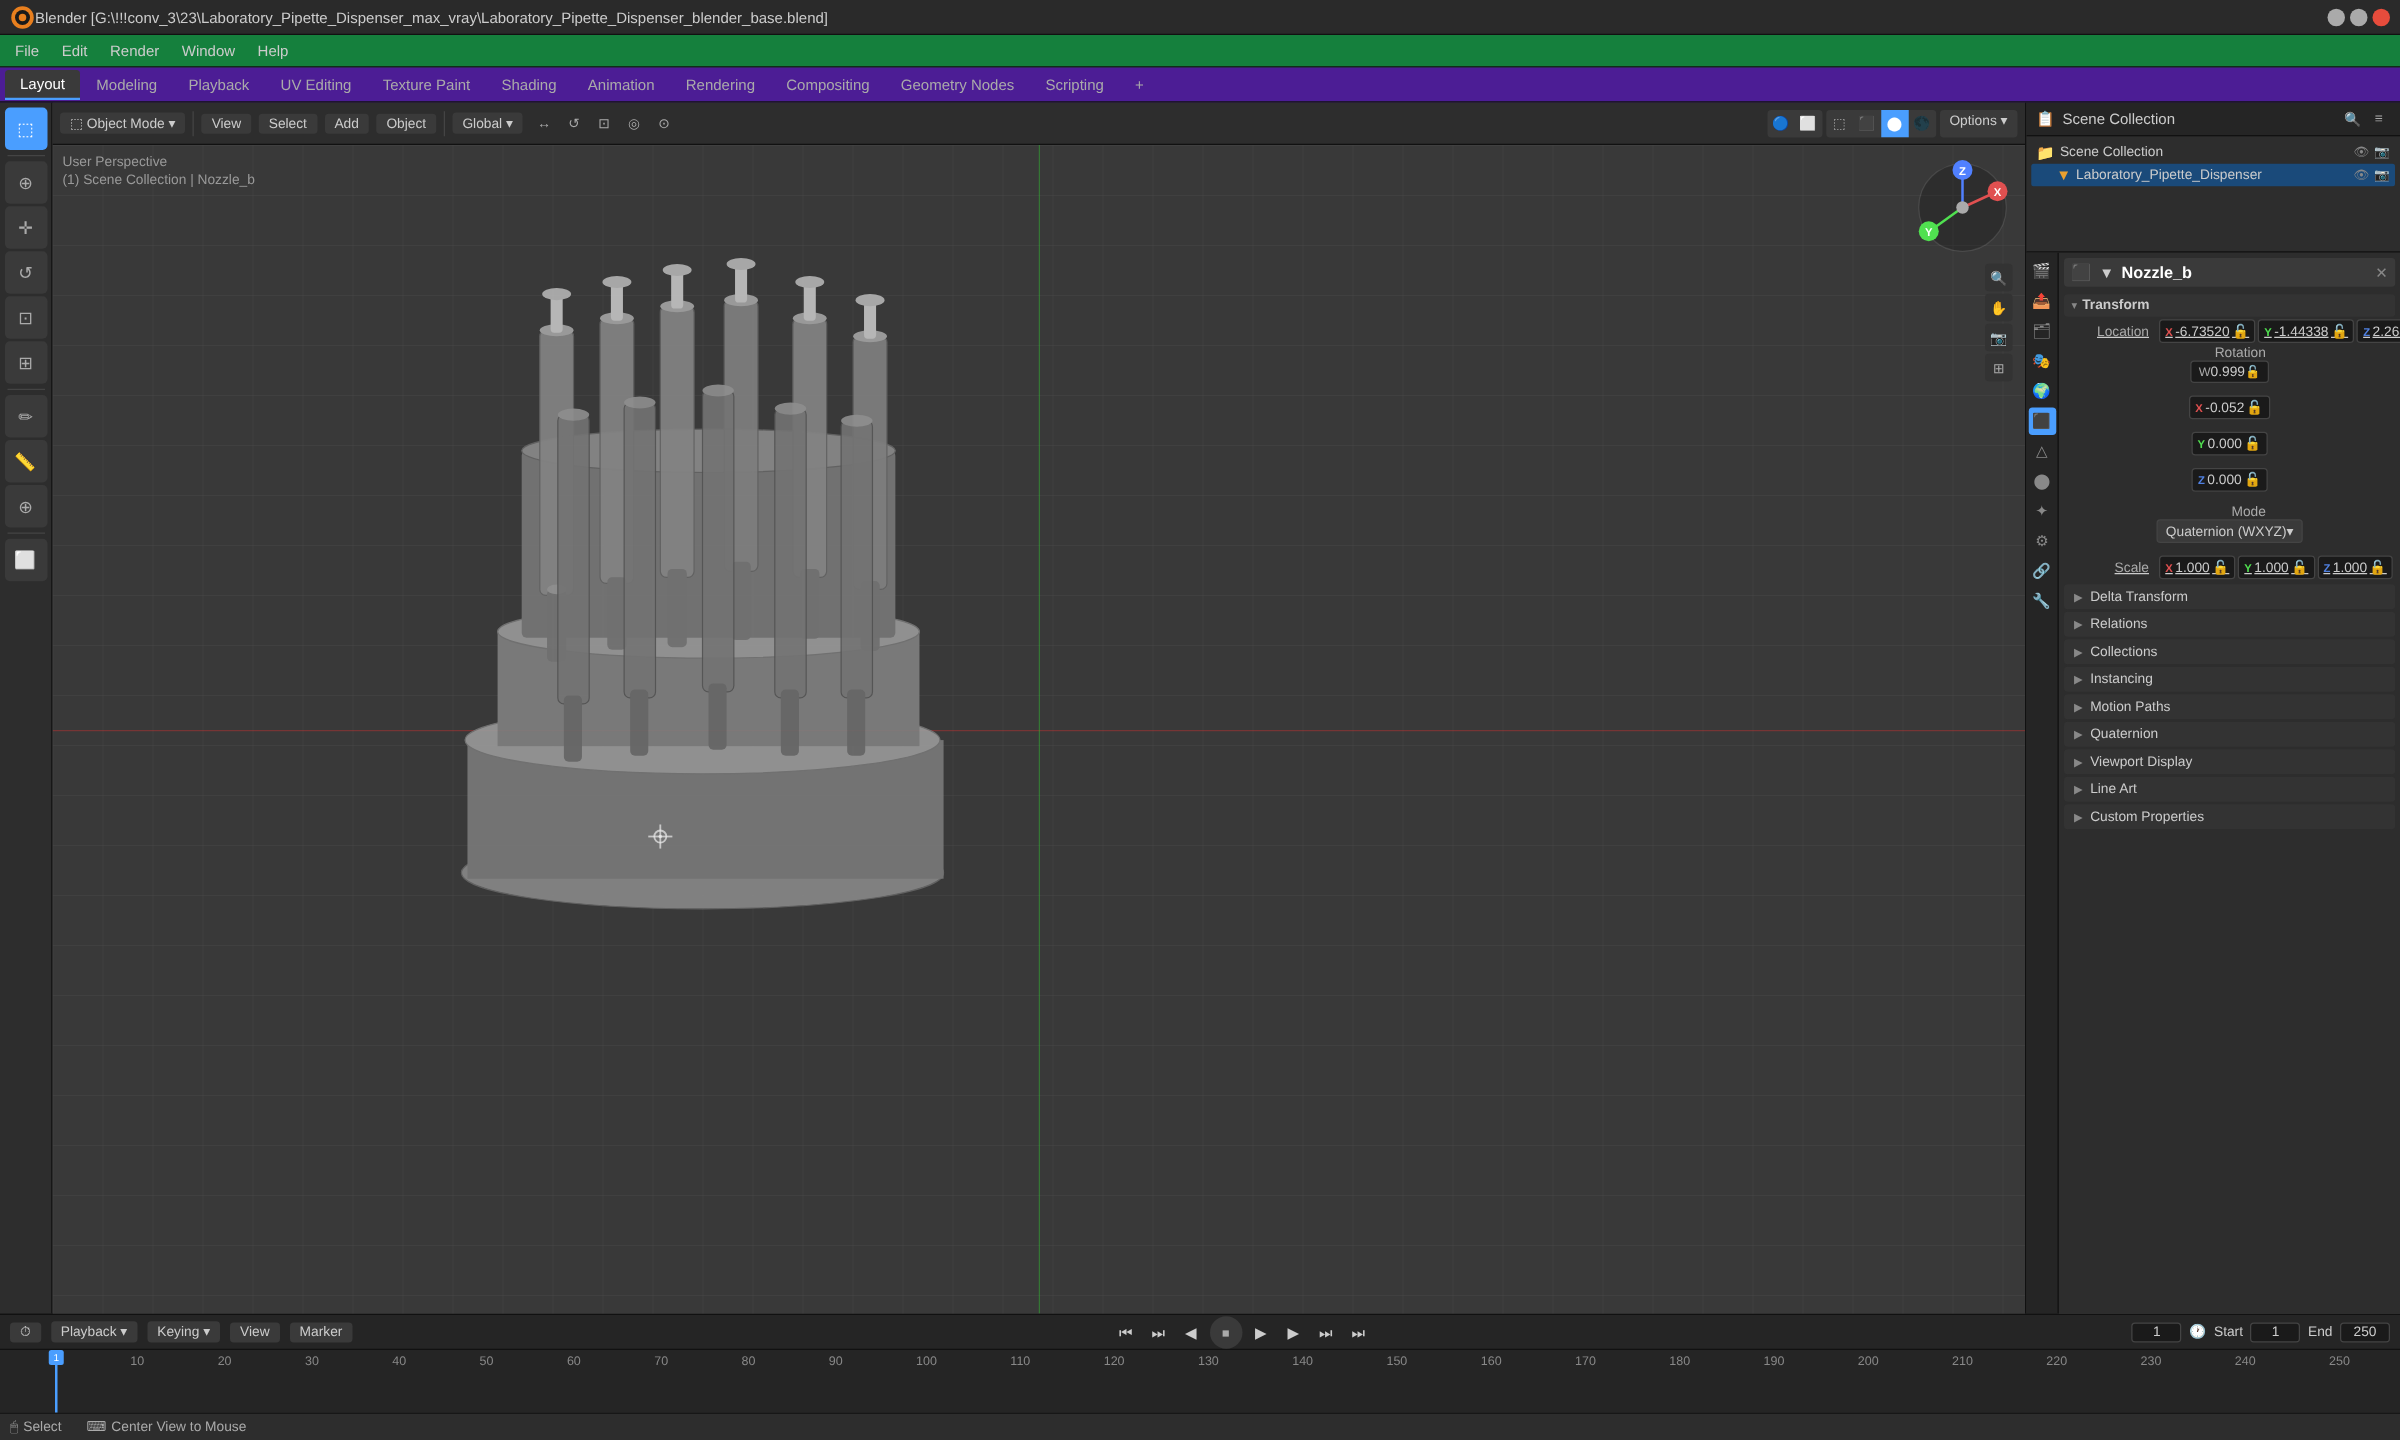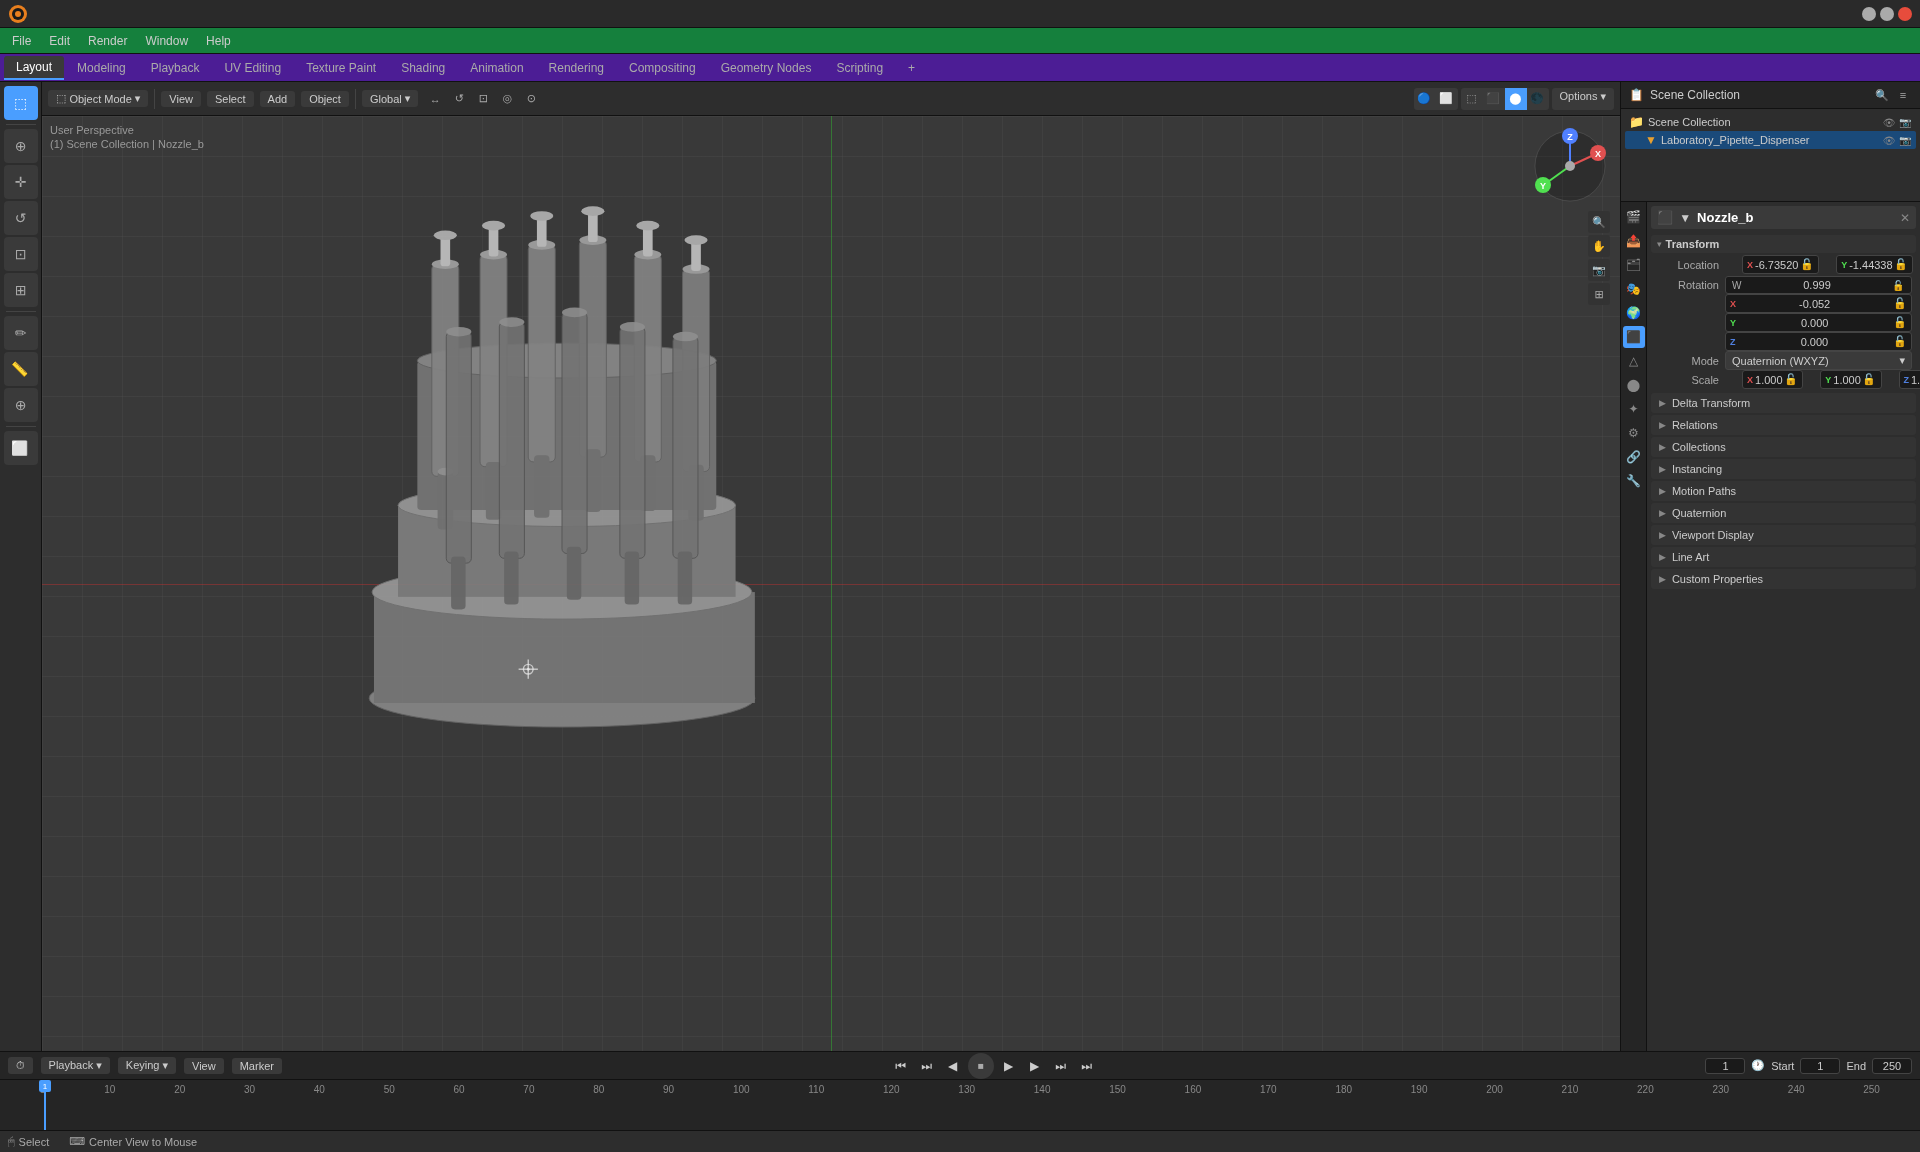--- a/index.html
+++ b/index.html
@@ -326,22 +326,23 @@
       background: #333;
       border-radius: 3px;
       cursor: pointer;
       margin-bottom: 2px;
     }
     .prop-section-title { color: #ccc; font-size: 11px; font-weight: bold; }
     .prop-section-arrow { margin-right: 4px; color: #888; font-size: 9px; }
     .prop-row {
       display: flex;
       align-items: center;
-      margin-bottom: 0;
+      margin-bottom: 10px;
       padding: 0 4px;
+      flex-direction: column;
     }
     .prop-label {
       color: #aaa;
       font-size: 11px;
       width: 70px;
       flex-shrink: 0;
       text-align: right;
       padding-right: 6px;
     }
     .prop-field {
@@ -370,23 +371,24 @@
       color: #ccc;
       font-size: 11px;
       display: flex;
       align-items: center;
       justify-content: space-between;
       cursor: pointer;
     }
     .prop-xyz-row {
       display: grid;
       grid-template-columns: 70px 1fr 1fr 1fr;
-      gap: 17px;
+      gap: 2px;
       margin-bottom: 2px;
       padding: 0 4px;
+      text-decoration: underline;
     }
     .xyz-label {
       color: #aaa;
       font-size: 11px;
       text-align: right;
       padding-right: 6px;
       display: flex;
       align-items: center;
       justify-content: flex-end;
     }
@@ -566,20 +568,21 @@
   </style>
 </head>
 <body>
 
 <div id="title-bar">
   <svg width="20" height="20" viewBox="0 0 20 20">
     <circle cx="10" cy="10" r="9" fill="#e87f1e"></circle>
     <circle cx="10" cy="10" r="6" fill="#1a1a1a"></circle>
     <circle cx="10" cy="10" r="3" fill="#e87f1e"></circle>
   </svg>
+  <span>Blender [G:\!!!conv_3\23\Laboratory_Pipette_Dispenser_max_vray\Laboratory_Pipette_Dispenser_blender_base.blend]</span>
   <div class="window-controls">
     <span class="win-btn minimize"></span>
     <span class="win-btn maximize"></span>
     <span class="win-btn close"></span>
   </div>
 </div>
 
 <div id="menu-bar">
   <span class="menu-item">File</span>
   <span class="menu-item">Edit</span>

